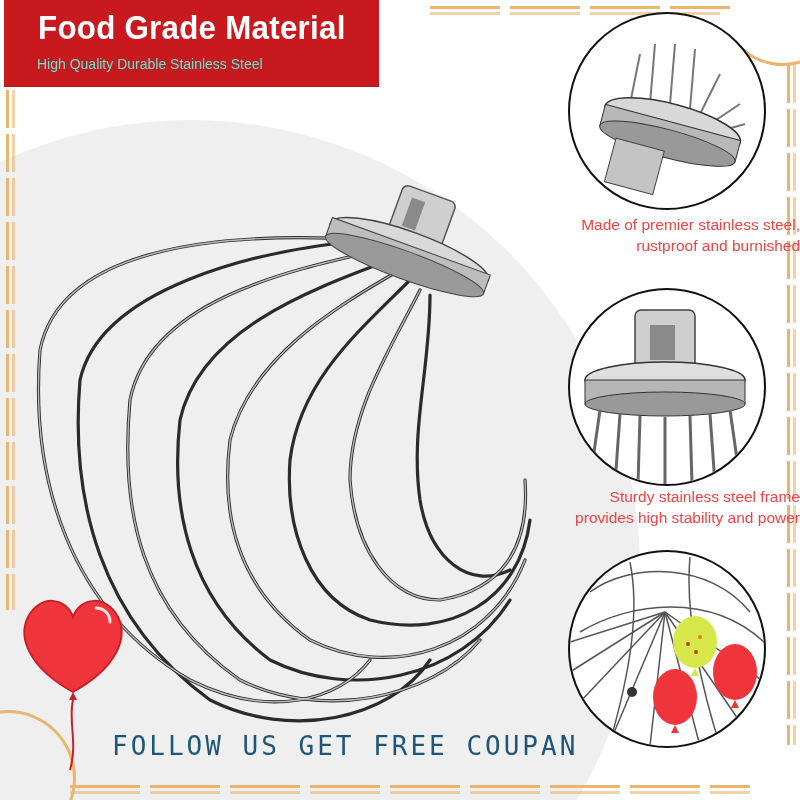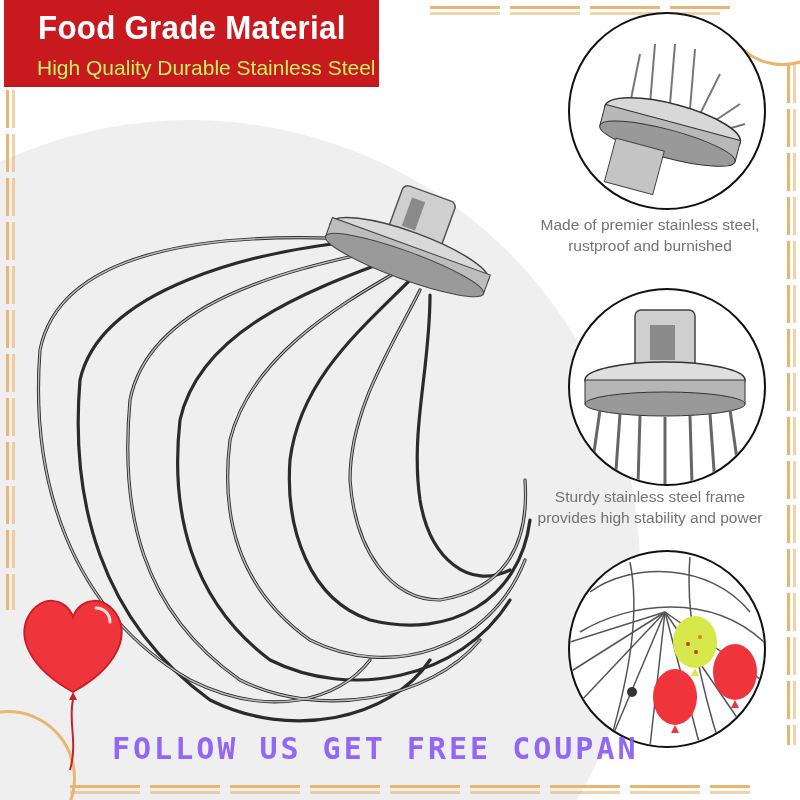--- a/index.html
+++ b/index.html
@@ -8,35 +8,35 @@
   .bg-arc { position: absolute; left: -260px; top: 120px; width: 900px; height: 900px; border-radius: 50%; background: #efefef; }
 
   
   .frame-v { position: absolute; width: 3px; background: repeating-linear-gradient(to bottom, #e9b56f 0 38px, transparent 38px 44px); }
   .frame-h { position: absolute; height: 3px; background: repeating-linear-gradient(to right, #e9b56f 0 70px, transparent 70px 80px); }
   .frame-corner { position: absolute; border: 3px solid #e9b56f; }
 
   
   .banner { position: absolute; left: 4px; top: 0; width: 375px; height: 86px; background: #c8191f; box-shadow: 0 1px 0 #b0151a; }
   .banner-title { position: absolute; left: 34px; top: 8px; color: #ffffff; font-size: 34px; font-weight: bold; letter-spacing: 0.3px; transform: scaleX(0.92); transform-origin: left; white-space: nowrap; }
-  .banner-sub { position: absolute; left: 33px; top: 56px; color: #bef264; font-size: 21px; white-space: nowrap; }
+  .banner-sub { position: absolute; left: 33px; top: 56px; color: #5eead4; font-size: 14px; white-space: nowrap; }
 
   
   .whisk { position: absolute; left: 10px; top: 180px; width: 560px; height: 560px; }
 
   
   .detail { position: absolute; left: 563px; width: 216px; height: 200px; }
   .circle { position: absolute; left: 5px; top: 0; width: 194px; height: 194px; border: 2px solid #111; border-radius: 50%; background: #fff; overflow: hidden; }
-  .caption { position: absolute; left: 500px; width: 300px; text-align: center; font-size: 15.5px; line-height: 21px; color: #737373; }
+  .caption { position: absolute; left: 500px; width: 300px; text-align: right; font-size: 15.5px; line-height: 21px; color: #ef4444; }
 
   
   .heart { position: absolute; left: 18px; top: 592px; width: 110px; height: 180px; }
 
   
-  .follow { position: absolute; left: 112px; top: 731px; font-family: "DejaVu Sans Mono", monospace; font-weight: bold; font-size: 30px; letter-spacing: 3px; color: #8b5cf6; opacity: 0.92; white-space: nowrap; }
+  .follow { position: absolute; left: 112px; top: 731px; font-family: "DejaVu Sans Mono", monospace; font-weight: normal; font-size: 26px; letter-spacing: 3px; color: #0c4a6e; opacity: 0.92; white-space: nowrap; }
 </style>
 </head>
 <body>
 
 <div class="stage">
   <div class="bg-arc"></div>
 
   <div class="frame-v" style="left:6px;top:90px;height:520px;"></div>
   <div class="frame-v" style="left:12px;top:90px;height:520px;opacity:.6"></div>
   <div class="frame-v" style="left:787px;top:65px;height:680px;"></div>

